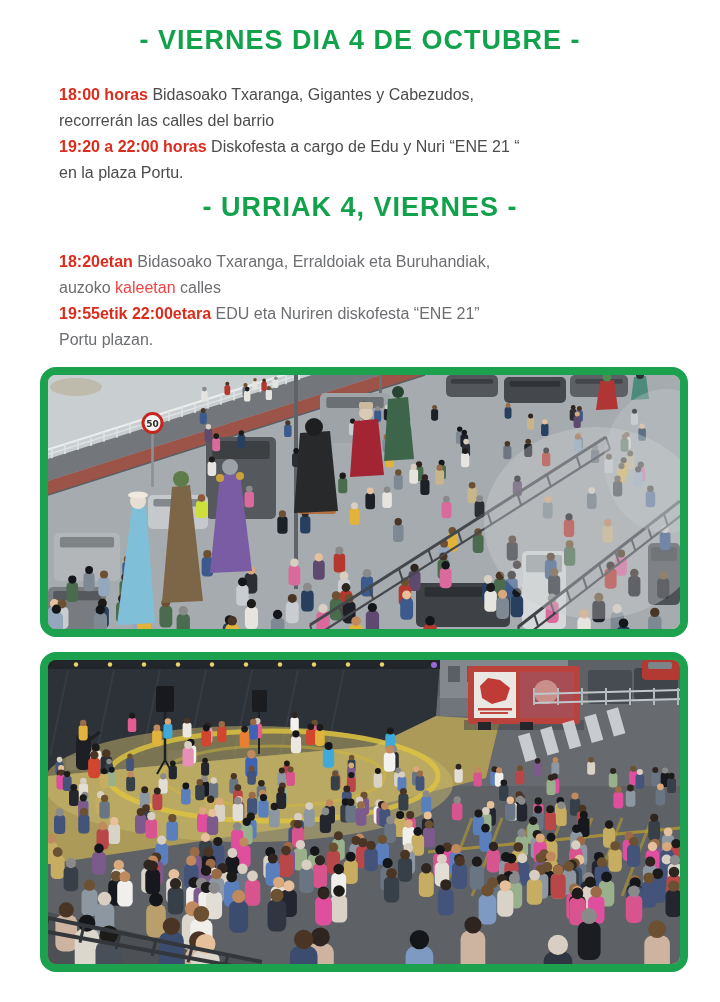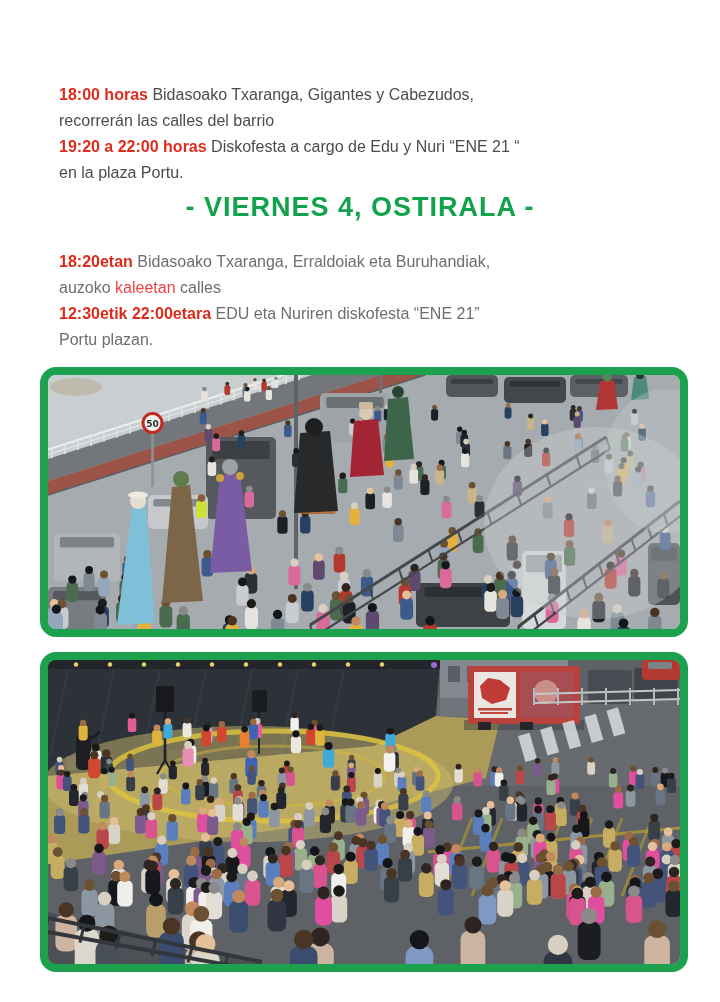--- a/index.html
+++ b/index.html
@@ -19,31 +19,32 @@
   .photo-1{top:367px;width:632px;height:254px;}
   .photo-2{top:652px;width:632px;height:304px;}
   .photo svg{display:block;}
   .sign-text{font-family:"DejaVu Sans",sans-serif;font-weight:bold;}
 </style>
 </head>
 <body>
 
 <div class="page">
 
+  <h1 class="heading heading-es">- VIERNES DIA 4 DE OCTUBRE -</h1>
 
   <p class="para para-es"><span class="seg seg-time">18:00 horas</span><span class="seg seg-body"> Bidasoako Txaranga, Gigantes y Cabezudos,
 recorrerán las calles del barrio
 </span><span class="seg seg-time">19:20 a 22:00 horas</span><span class="seg seg-body"> Diskofesta a cargo de Edu y Nuri “ENE 21 “
 en la plaza Portu.</span></p>
 
-  <h1 class="heading heading-eu">- VIERNES 4, OSTIRALA -</h1>
+  <h1 class="heading heading-eu">- URRIAK 4, VIERNES -</h1>
 
   <p class="para para-eu"><span class="seg seg-time">18:20etan</span><span class="seg seg-body"> Bidasoako Txaranga, Erraldoiak eta Buruhandiak,
 auzoko </span><span class="seg seg-link">kaleetan</span><span class="seg seg-body"> calles
-</span><span class="seg seg-time">12:30etik 22:00etara</span><span class="seg seg-body"> EDU eta Nuriren diskofesta “ENE 21”
+</span><span class="seg seg-time">19:55etik 22:00etara</span><span class="seg seg-body"> EDU eta Nuriren diskofesta “ENE 21”
 Portu plazan.</span></p>
 
   <figure class="photo photo-1" aria-label="Daytime parade: giants and big-heads with a walking crowd along a riverside road, parked vans and cars, white promenade railing and a 50 km/h sign">
     <svg viewBox="0 0 632 254" width="632" height="254">
       <g id="s1-bg">
           <rect x="0" y="0" width="632" height="254" fill="#a6abaf"></rect>
           <polygon points="0,0 264,0 150,36 0,84" fill="#c9ced1"></polygon>
           <ellipse cx="28" cy="12" rx="26" ry="9" fill="#b3a787" opacity="0.5"></ellipse>
           <polygon points="264,0 333,0 0,106 0,84" fill="#73777b"></polygon>
           <polygon points="333,0 377,0 0,120 0,106" fill="#9c5348"></polygon>

